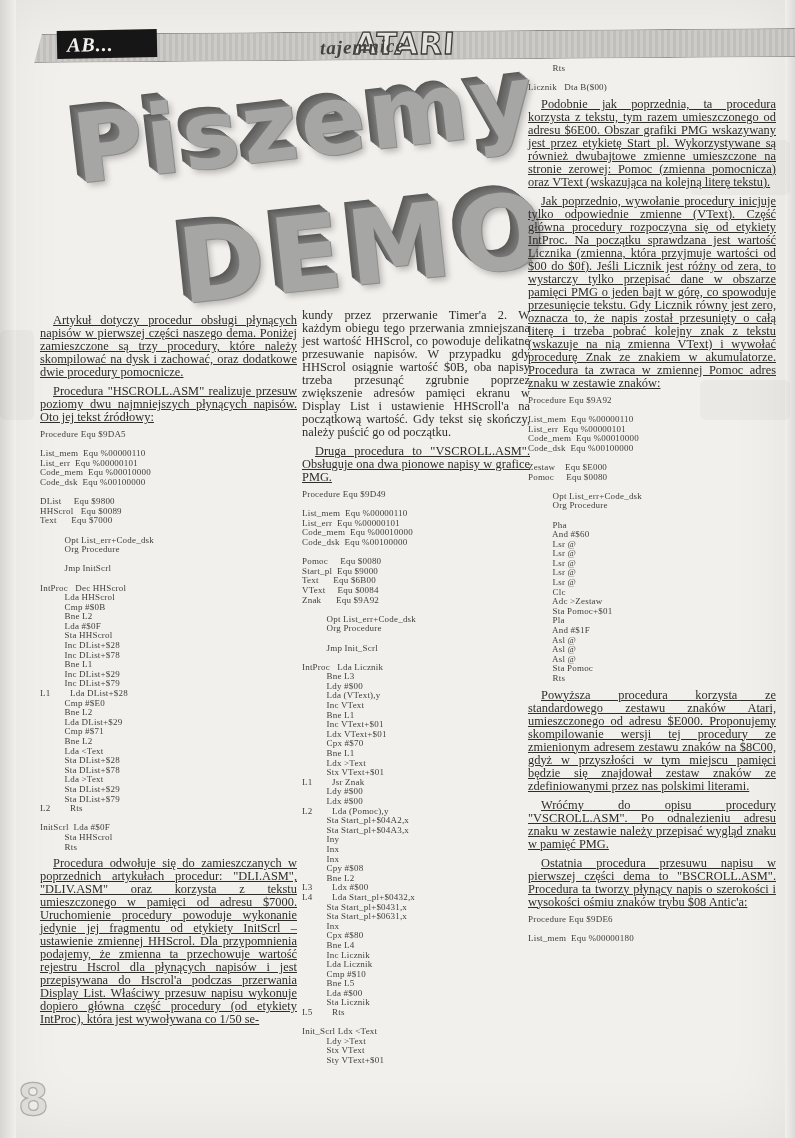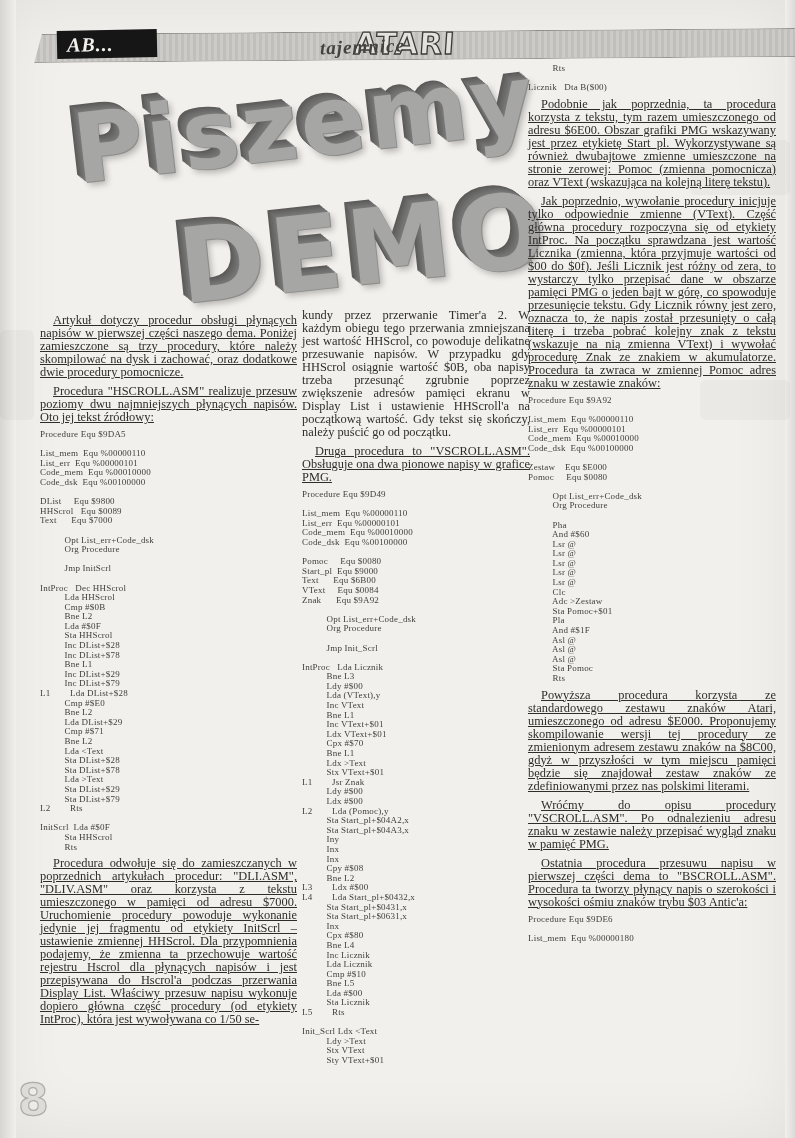--- a/index.html
+++ b/index.html
@@ -245,20 +245,20 @@
           Sta Pomoc+$01
           Pla
           And #$1F
           Asl @
           Asl @
           Asl @
           Sta Pomoc
           Rts</pre>
     <p class="body indent">Powyższa procedura korzysta ze standardowego zestawu znaków Atari, umieszczonego od adresu $E000. Proponujemy skompilowanie wersji tej procedury ze zmienionym adresem zestawu znaków na $8C00, gdyż w przyszłości w tym miejscu pamięci będzie się znajdował zestaw znaków ze zdefiniowanymi przez nas polskimi literami.</p>
     <p class="body indent">Wróćmy do opisu procedury "VSCROLL.ASM". Po odnalezieniu adresu znaku w zestawie należy przepisać wygląd znaku w pamięć PMG.</p>
-    <p class="body indent">Ostatnia procedura przesuwu napisu w pierwszej części dema to "BSCROLL.ASM". Procedura ta tworzy płynący napis o szerokości i wysokości ośmiu znaków trybu $03 Antic'a:</p>
+    <p class="body indent">Ostatnia procedura przesuwu napisu w pierwszej części dema to "BSCROLL.ASM". Procedura ta tworzy płynący napis o szerokości i wysokości ośmiu znaków trybu $08 Antic'a:</p>
     <pre class="listing">Procedure Equ $9DE6
 
 List_mem  Equ %00000180</pre>
   </div>
 
   <div class="page-num">8</div>
 </div>
 
 </body></html>

